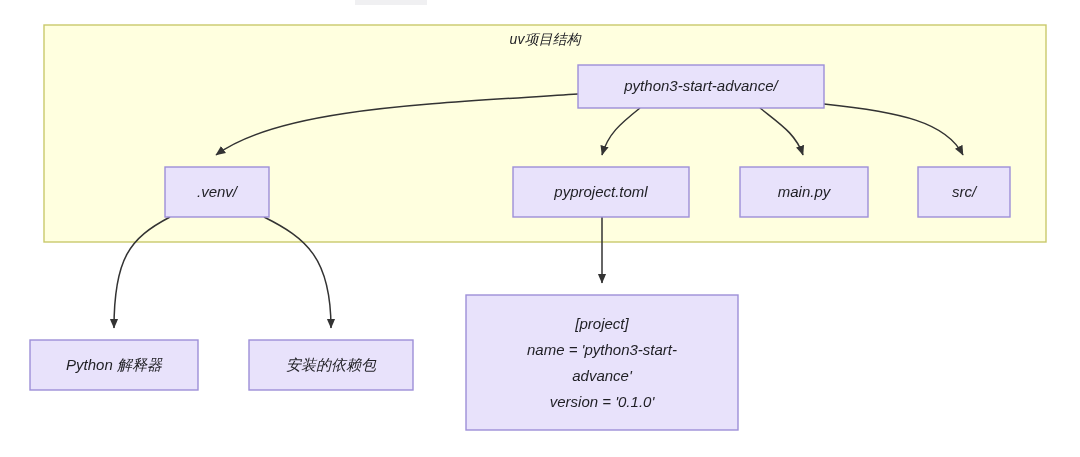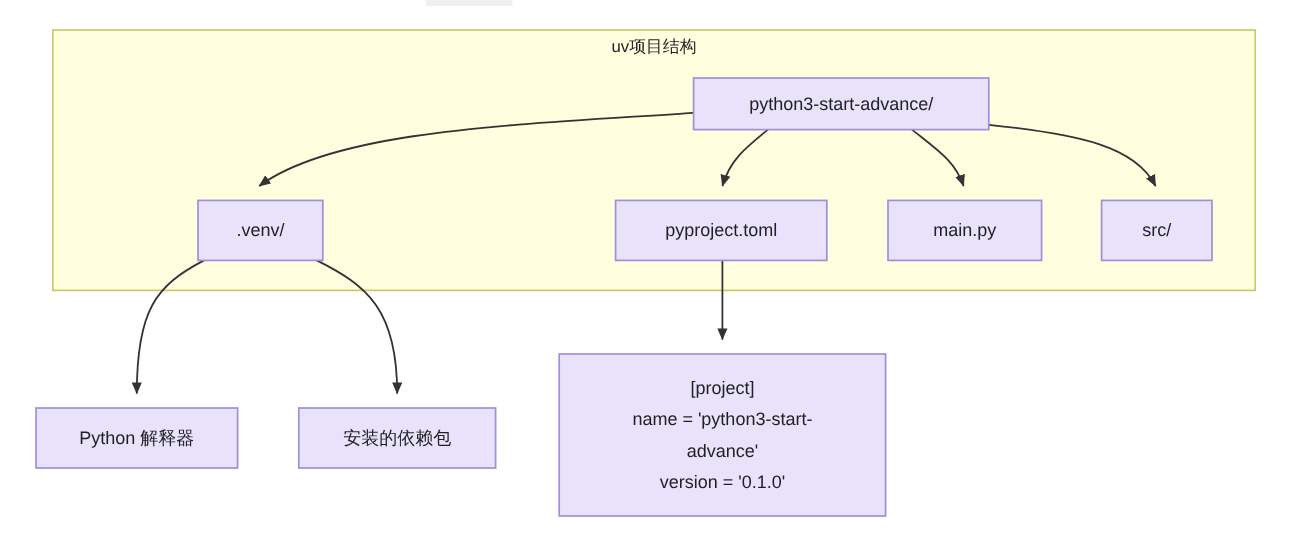--- a/index.html
+++ b/index.html
@@ -11,20 +11,21 @@
     width: 1080px;
     height: 457px;
     font-family: "Liberation Sans", "DejaVu Sans", sans-serif;
     overflow: hidden;
     position: relative;
   }
   #diagram-root {
     position: relative;
     width: 1080px;
     height: 457px;
+    font-style: italic;
   }
   svg#diagram-svg {
     position: absolute;
     left: 0;
     top: 0;
     width: 1080px;
     height: 457px;
     display: block;
   }
   .node-rect {

